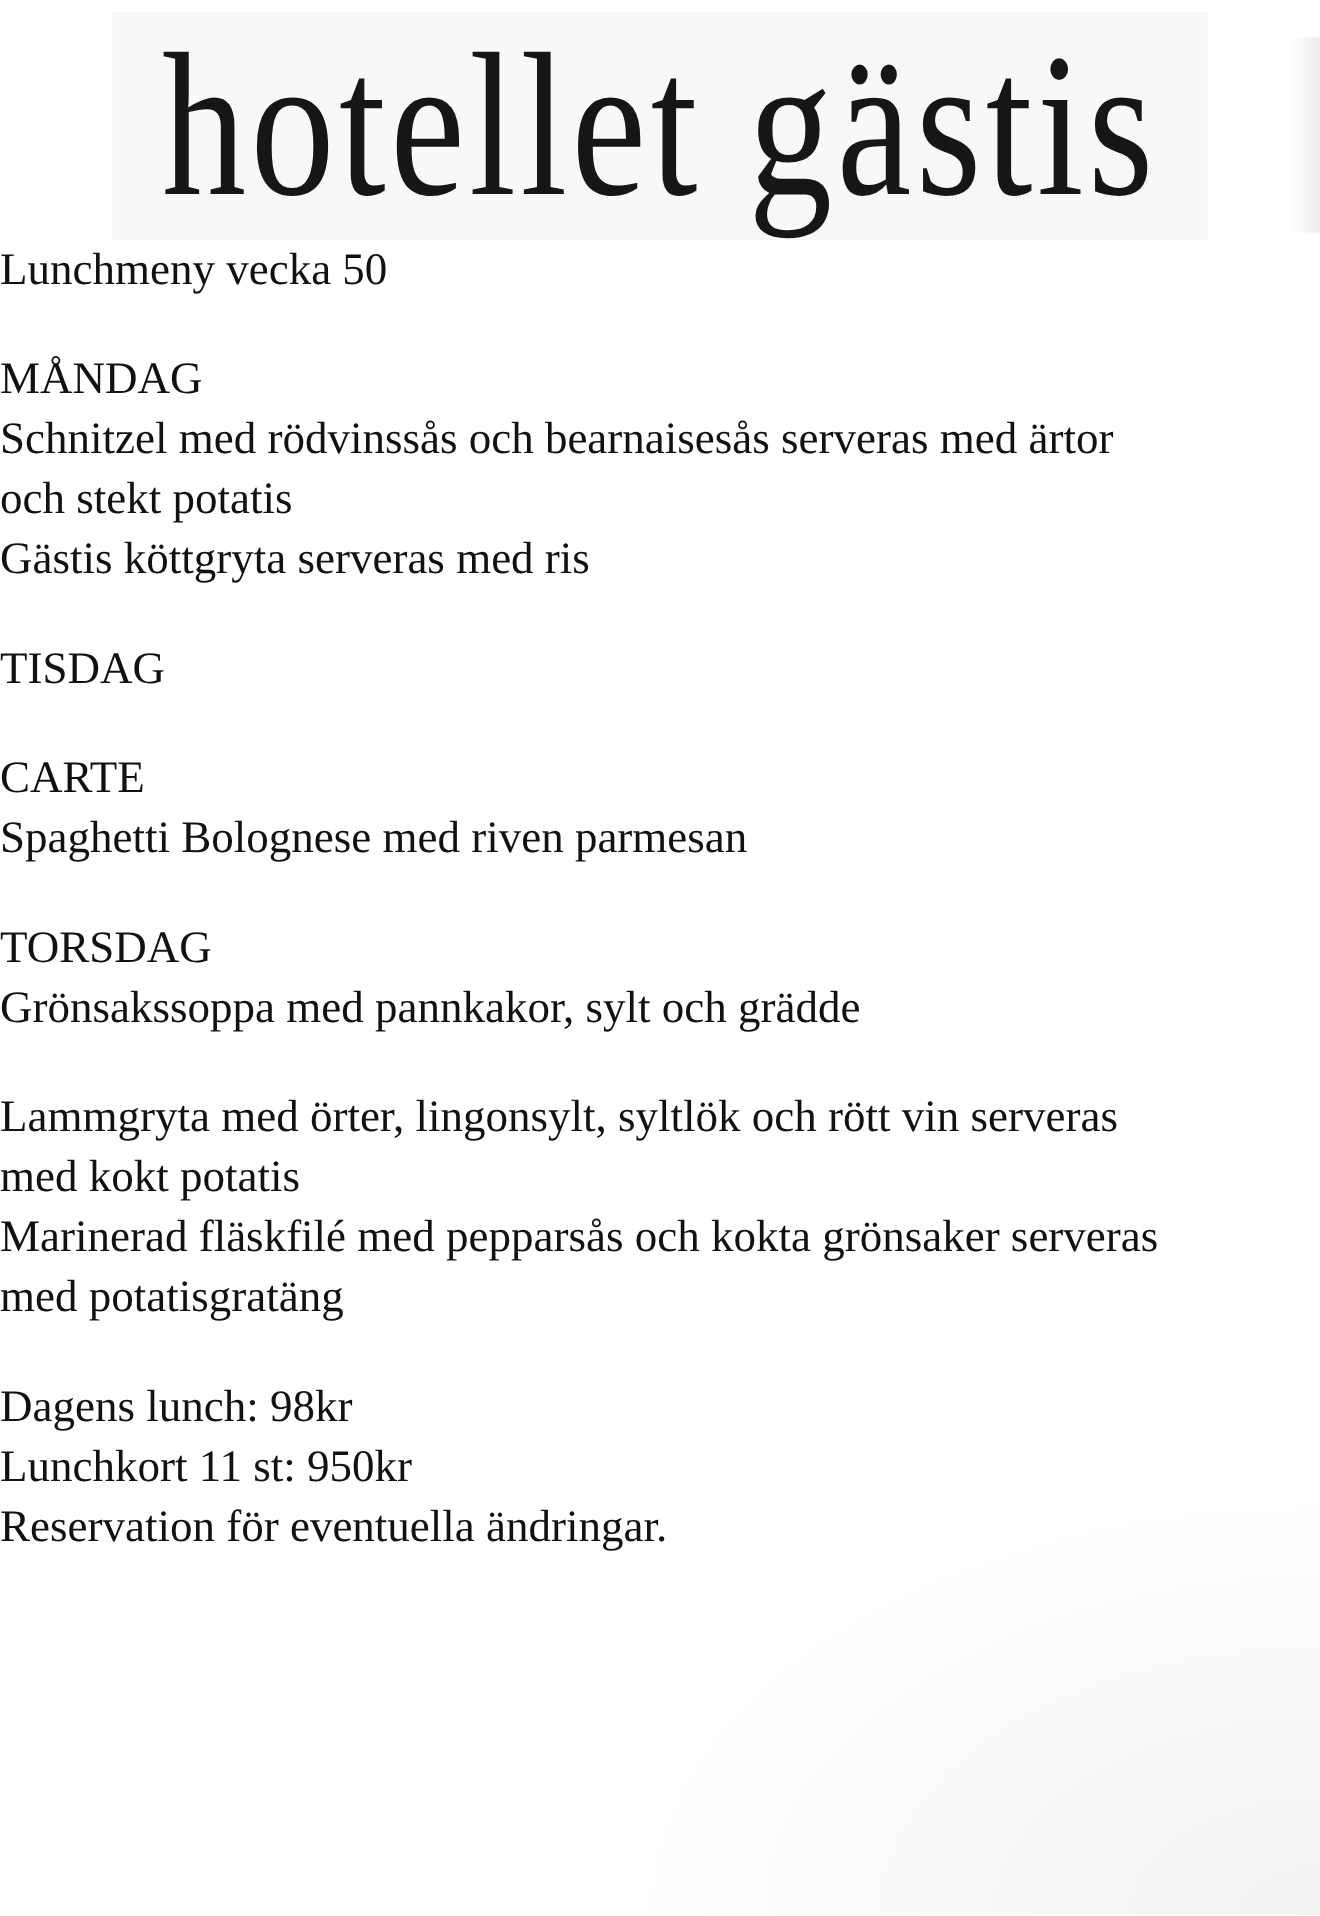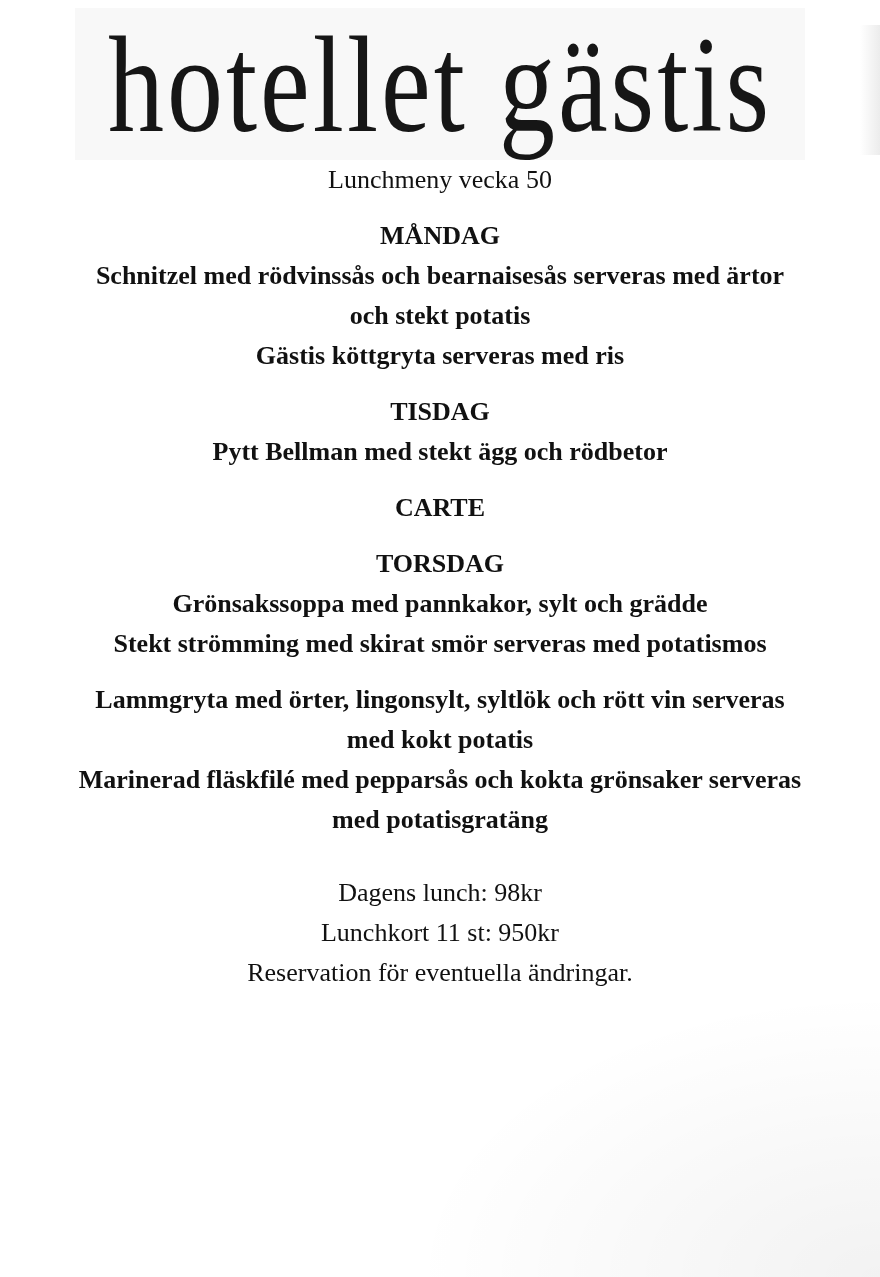--- a/index.html
+++ b/index.html
@@ -32,27 +32,26 @@
     font-size: 112px;
     line-height: 140px;
     letter-spacing: 3px;
     white-space: nowrap;
     color: #161616;
     transform: scaleY(1.22);
     transform-origin: 50% 30%;
   }
   
   .line {
-    text-align: center;
-    font-size: 26px;
+    font-size: 30px;
     line-height: 40px;
     white-space: nowrap;
   }
   .subtitle {  }
-  .section { margin-top: 16px; font-weight: bold; }
+  .section { margin-top: 33px; }
   .footer { margin-top: 33px; }
   
   .edge-strip {
     position: absolute;
     top: 25px;
     right: 0;
     width: 20px;
     height: 130px;
     background: linear-gradient(to left, #ececec, rgba(255,255,255,0));
     pointer-events: none;
@@ -80,31 +79,30 @@
 
 <div class="section">
   <div class="line">MÅNDAG</div>
   <div class="line">Schnitzel med rödvinssås och bearnaisesås serveras med ärtor</div>
   <div class="line">och stekt potatis</div>
   <div class="line">Gästis köttgryta serveras med ris</div>
 </div>
 
 <div class="section">
   <div class="line">TISDAG</div>
-  <div class="line">Pytt Bellman med stekt ägg och rödbetor</div>
 </div>
 
 <div class="section">
   <div class="line">CARTE</div>
+  <div class="line">Spaghetti Bolognese med riven parmesan</div>
 </div>
 
 <div class="section">
   <div class="line">TORSDAG</div>
   <div class="line">Grönsakssoppa med pannkakor, sylt och grädde</div>
-  <div class="line">Stekt strömming med skirat smör serveras med potatismos</div>
 </div>
 
 <div class="section">
   <div class="line">Lammgryta med örter, lingonsylt, syltlök och rött vin serveras</div>
   <div class="line">med kokt potatis</div>
   <div class="line">Marinerad fläskfilé med pepparsås och kokta grönsaker serveras</div>
   <div class="line">med potatisgratäng</div>
 </div>
 
 <div class="footer">

